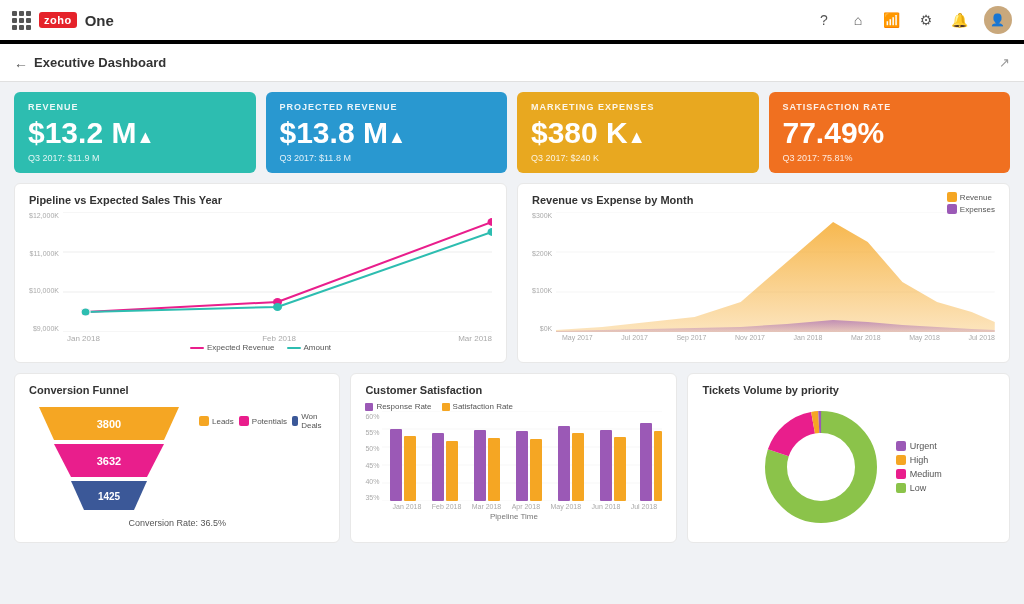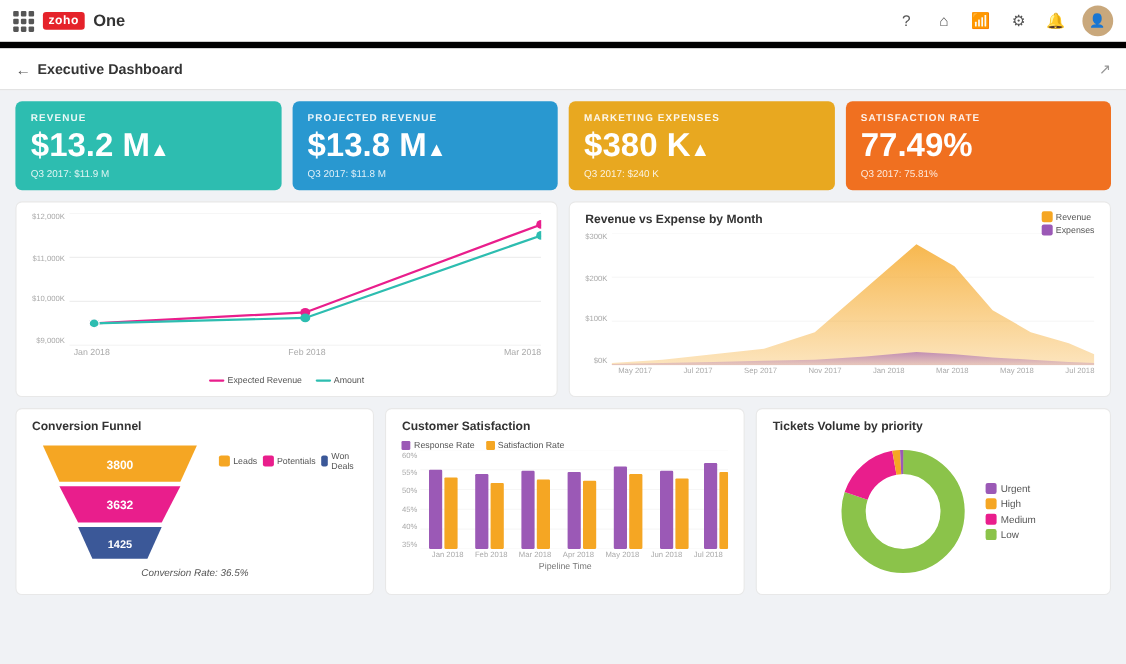--- a/index.html
+++ b/index.html
@@ -5,21 +5,21 @@
     * { box-sizing: border-box; margin: 0; padding: 0; }
     body { font-family: Arial, sans-serif; background: #f0f2f5; width: 1024px; height: 604px; overflow: hidden; }
 
     
     .top-nav {
       background: #fff;
       height: 44px;
       display: flex;
       align-items: center;
       padding: 0 12px;
-      border-bottom: 6px solid #000000;
+      border-bottom: 4px solid #000000;
       justify-content: space-between;
     }
     .top-nav-left { display: flex; align-items: center; gap: 8px; }
     .grid-icon { display: grid; grid-template-columns: repeat(3,5px); gap: 2px; }
     .grid-icon span { width: 5px; height: 5px; background: #555; border-radius: 1px; display: block; }
     .zoho-logo { background: #e5222a; color: #fff; font-size: 11px; font-weight: bold; padding: 2px 5px; border-radius: 3px; letter-spacing: 0.5px; }
     .app-name { font-size: 15px; font-weight: 600; color: #333; }
     .top-nav-right { display: flex; align-items: center; gap: 14px; }
     .nav-icon { width: 20px; height: 20px; display: flex; align-items: center; justify-content: center; color: #555; font-size: 14px; cursor: pointer; }
     .avatar { width: 28px; height: 28px; border-radius: 50%; background: #c9a87c; overflow: hidden; display: flex; align-items: center; justify-content: center; font-size: 12px; }
@@ -74,28 +74,28 @@
     
     .donut-area { display: flex; align-items: center; justify-content: center; gap: 10px; margin-top: 4px; }
     .donut-legend { display: flex; flex-direction: column; gap: 4px; }
     .donut-legend-item { display: flex; align-items: center; gap: 4px; font-size: 9px; color: #555; }
     .donut-legend-box { width: 10px; height: 10px; border-radius: 2px; }
 
     .chart-y-labels { display: flex; flex-direction: column; justify-content: space-between; font-size: 7px; color: #aaa; height: 120px; text-align: right; padding-right: 4px; }
     .chart-with-y { display: flex; }
     .chart-x-labels { display: flex; justify-content: space-between; font-size: 7px; color: #aaa; margin-top: 2px; padding-left: 30px; }
 
-    .line-legend { display: flex; gap: 12px; justify-content: center; margin-top: 16px; }
+    .line-legend { display: flex; gap: 12px; justify-content: center; margin-top: 0; }
     .line-legend-item { display: flex; align-items: center; gap: 3px; font-size: 8px; color: #555; }
     .line-legend-line { width: 14px; height: 2px; border-radius: 1px; }
 
     .area-legend { position: absolute; top: 8px; right: 14px; display: flex; flex-direction: column; gap: 2px; }
     .area-chart-wrapper { position: relative; }
 
-    .conversion-rate { font-size: 9px; color: #555; text-align: center; margin-top: 6px; font-style: italic; }
+    .conversion-rate { font-size: 9px; color: #555; text-align: center; margin-top: 6px; }
   </style>
 </head>
 <body>
 
 <div class="top-nav">
   <div class="top-nav-left">
     <div class="grid-icon">
       <span></span>
         <span></span>
         <span></span>
@@ -156,20 +156,21 @@
       <div class="kpi-value">
         <span>77.49%</span>
       </div>
       <div class="kpi-prev">Q3 2017: 75.81%</div>
     </div>
   </div>
 
   <div class="charts-row1">
 
     <div class="chart-card">
+      <div class="chart-title">Pipeline vs Expected Sales This Year</div>
       <div class="chart-with-y">
         <div class="chart-y-labels">
           <span>$12,000K</span>
           <span>$11,000K</span>
           <span>$10,000K</span>
           <span>$9,000K</span>
         </div>
         <svg class="line-chart-area" viewBox="0 0 380 120" preserveAspectRatio="none">
           <defs>
             <linearGradient id="pinkGrad" x1="0" y1="0" x2="0" y2="1">

